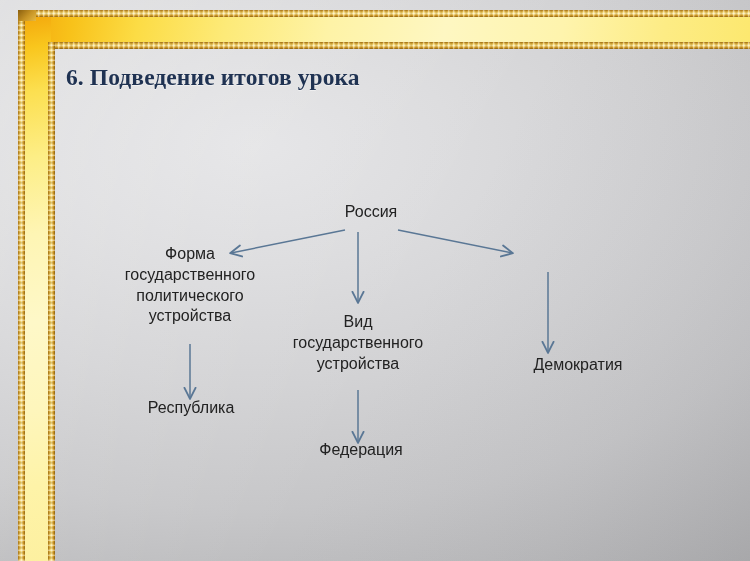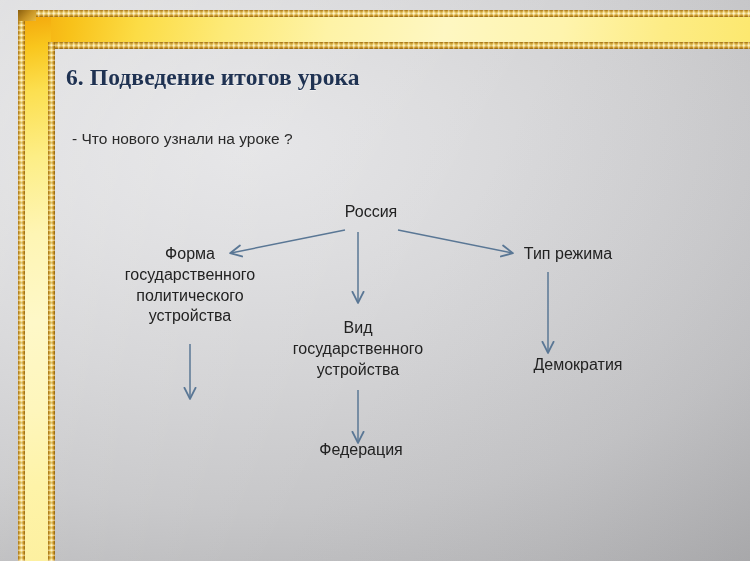--- a/index.html
+++ b/index.html
@@ -175,21 +175,21 @@
     text-align: center;
     font-size: 16px;
     line-height: 1.30;
     color: #222222;
     white-space: pre-line;
   }
 
   
   .n-root   { left: 248px; top: 52px;  width: 130px; }
   .n-left   { left:  32px; top: 94px;  width: 200px; }
-  .n-mid    { left: 200px; top: 168px; width: 200px; }
+  .n-mid    { left: 200px; top: 162px; width: 200px; }
   .n-right  { left: 420px; top: 94px;  width: 180px; }
   .n-rep    { left:  48px; top: 248px; width: 170px; }
   .n-fed    { left: 218px; top: 290px; width: 170px; }
   .n-dem    { left: 430px; top: 205px; width: 180px; }
 </style>
 </head>
 <body>
 
 <div id="slide">
 
@@ -199,21 +199,20 @@
   <div class="frame-band-top"></div>
   <div class="frame-band-left"></div>
   <div class="frame-outer-top"></div>
   <div class="frame-outer-left"></div>
   <div class="frame-inner-top"></div>
   <div class="frame-inner-left"></div>
   <div class="frame-notch"></div>
 
   <div id="title">6. Подведение итогов урока</div>
 
-  <div id="subtitle">- Что нового узнали на уроке ?</div>
 
   <div id="diagram">
 
     <svg viewBox="0 0 690 400" xmlns="http://www.w3.org/2000/svg">
       <defs>
         <marker id="ah" markerWidth="9" markerHeight="9" refX="7.4" refY="4.5" orient="auto" markerUnits="strokeWidth">
           <path d="M0.6,0.8 L8,4.5 L0.6,8.2" fill="none" stroke="#5a7795" stroke-width="1.25" stroke-linecap="round" stroke-linejoin="round"></path>
         </marker>
       </defs>
       <g stroke="#5a7795" stroke-width="1.5" fill="none" marker-end="url(#ah)">
@@ -236,21 +235,21 @@
 
     <div class="node n-left">Форма
 государственного
 политического
 устройства</div>
 
     <div class="node n-mid">Вид
 государственного
 устройства</div>
 
-    <div class="node n-right">Тип режима</div>
-
+
+    <div class="node n-rep">Республика</div>
 
     <div class="node n-dem">Демократия</div>
 
     <div class="node n-fed">Федерация</div>
 
   </div>
 </div>
 
 </body></html>

